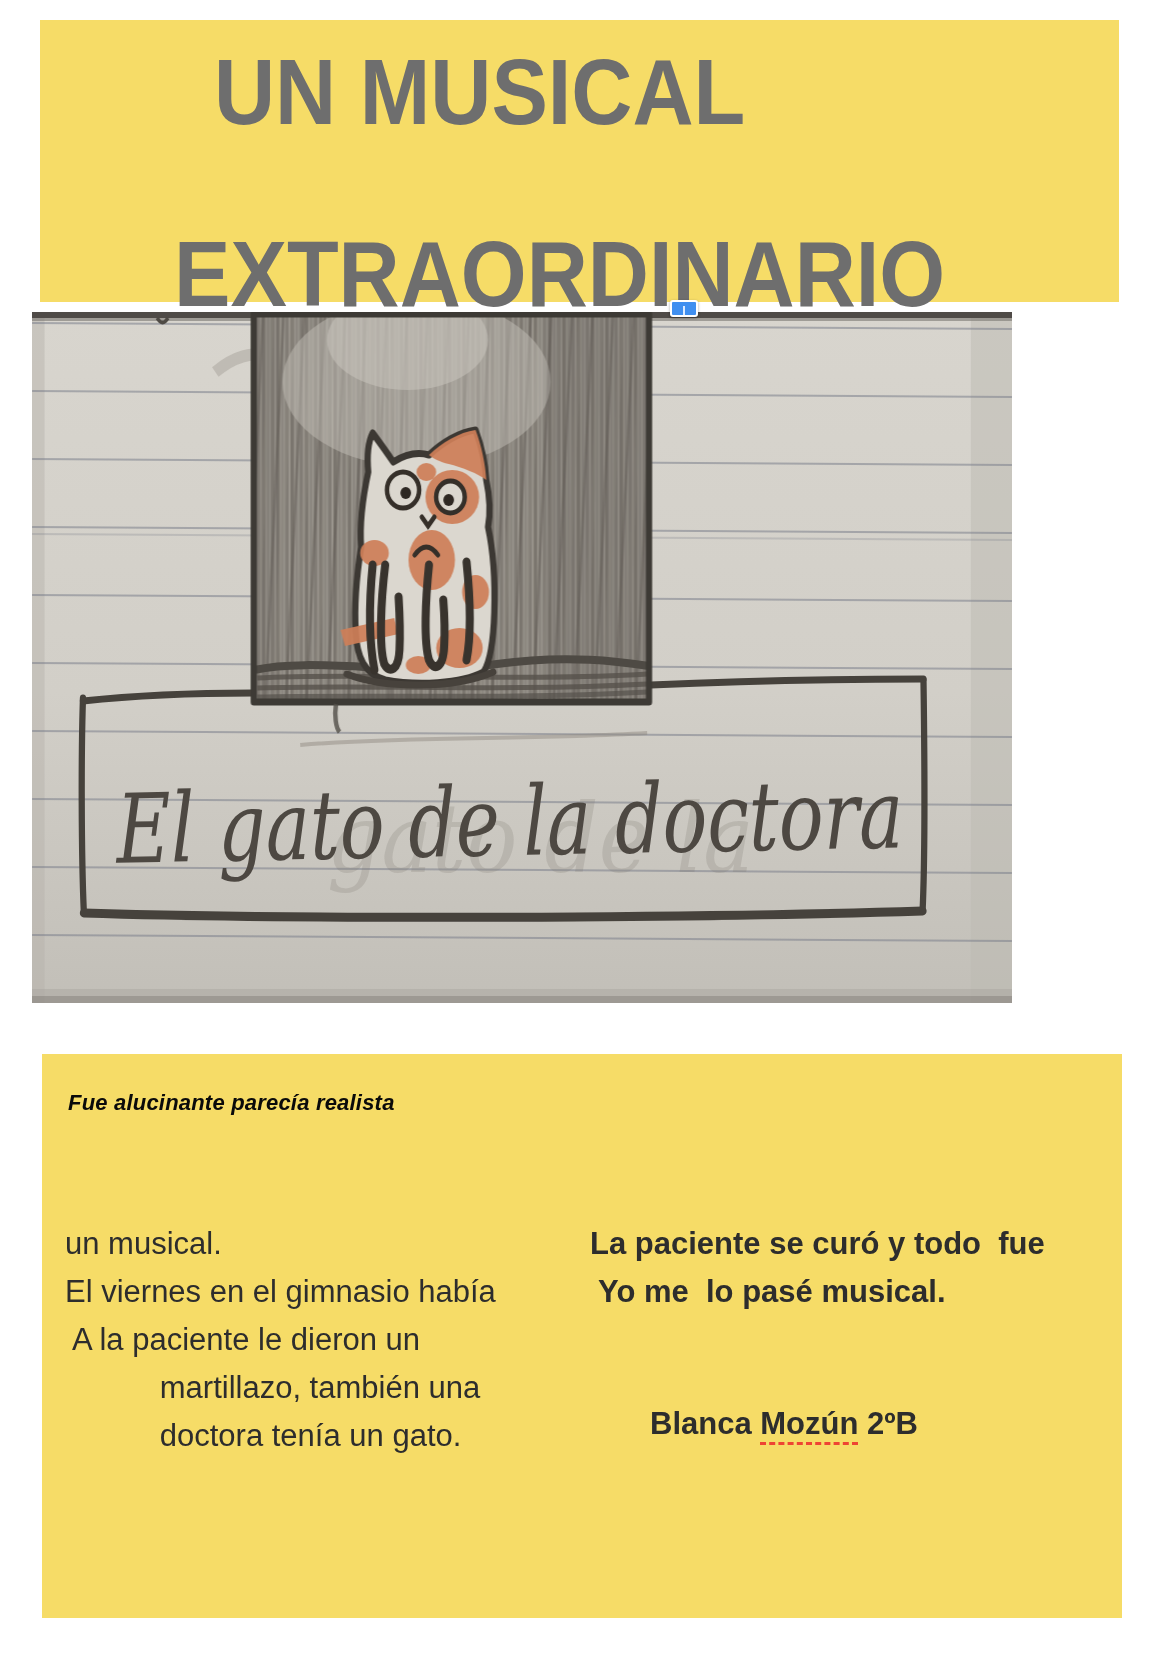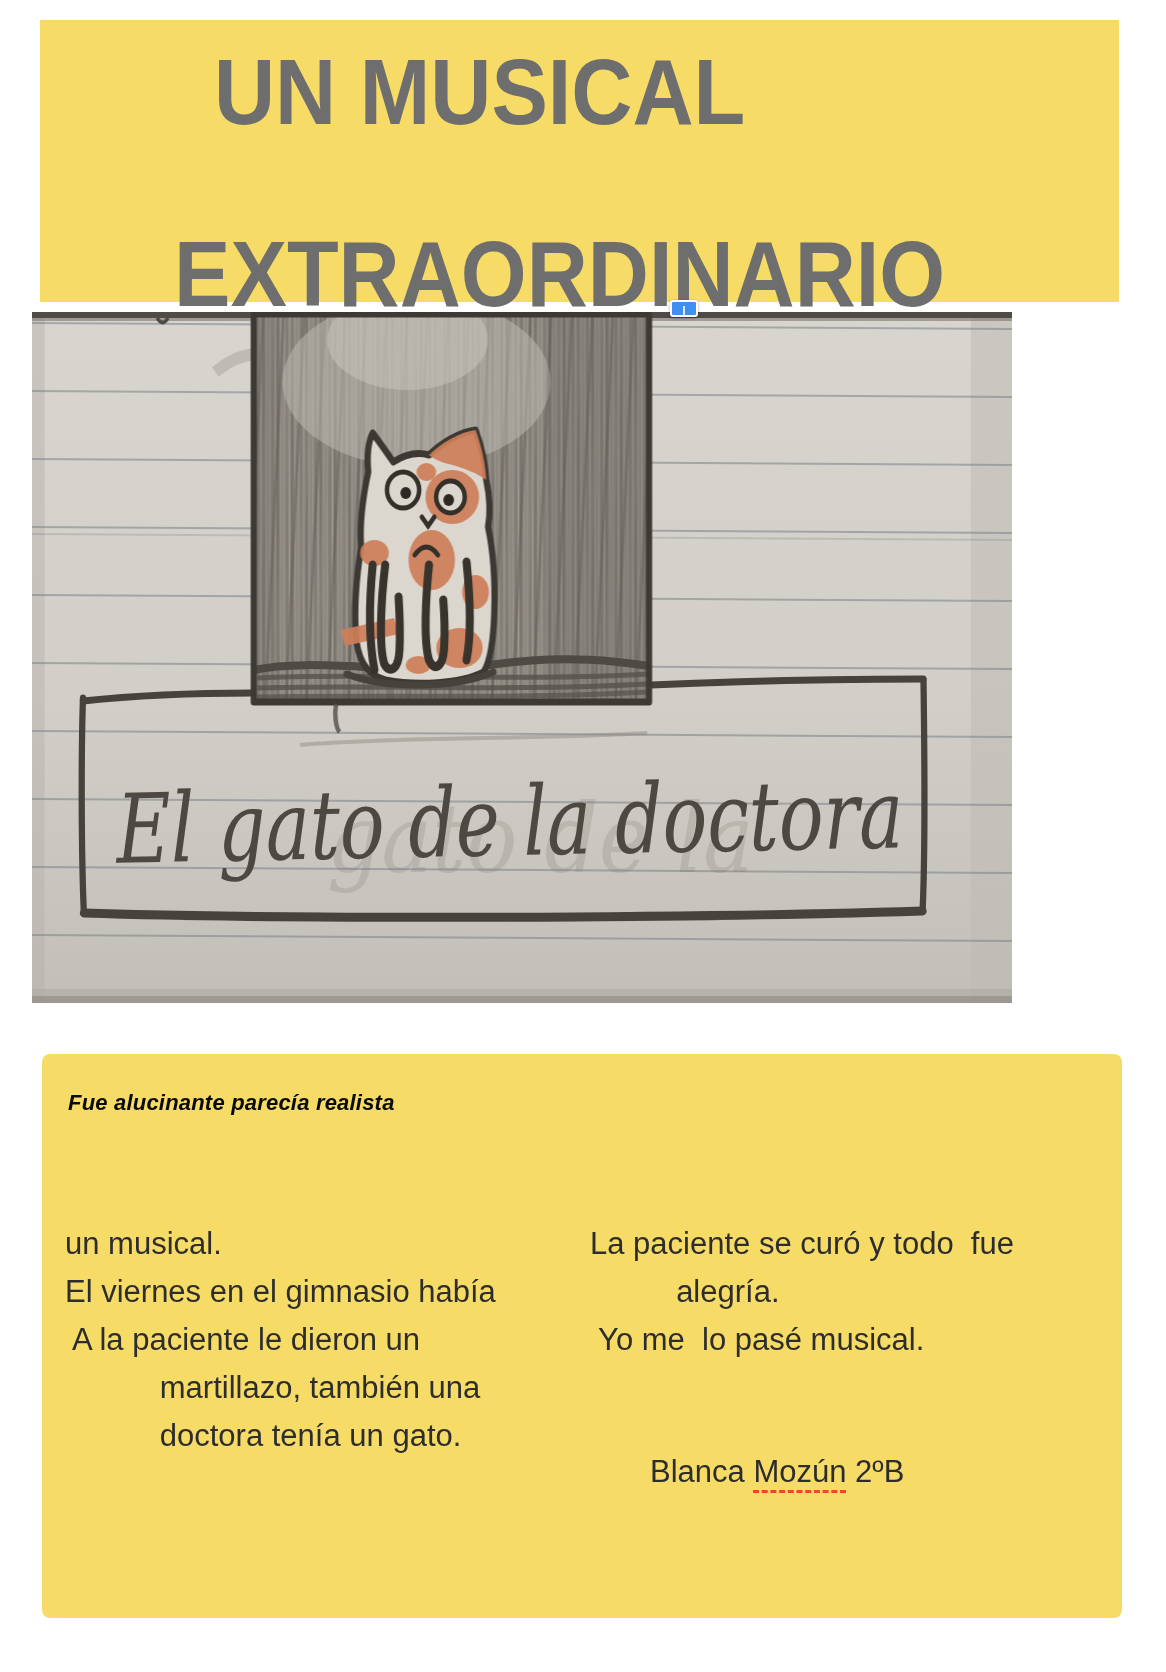--- a/index.html
+++ b/index.html
@@ -34,30 +34,30 @@
 
   
   .photo{
     position:absolute;left:32px;top:312px;width:980px;height:691px;margin:0;z-index:2;
   }
   .photo svg{display:block;width:100%;height:100%;}
 
   
   .band-bottom{
     position:absolute;left:42px;top:1054px;width:1080px;height:564px;
-    background:#f6dc67;color:#2d2d2d;border-radius:8px;
+    background:#f6dc67;color:#2d2d2d;
   }
   .lead{
     position:absolute;left:26px;top:36px;margin:0;
     font-size:22px;font-weight:bold;font-style:italic;color:#0a0a0a;letter-spacing:.2px;
     white-space:pre;
   }
   .cols{position:absolute;left:0;top:166px;right:0;display:flex;}
   .col-left{margin-left:23px;width:525px;}
-  .col-right{flex:1;}
+  .col-right{flex:1;font-weight:bold;}
   .tline{font-size:31px;line-height:48px;white-space:pre;}
   .signature{margin-top:84px;padding-left:60px;font-size:31px;line-height:48px;white-space:pre;}
   .squiggle{border-bottom:3px dashed #ee4433;padding-bottom:1px;}
 </style>
 </head>
 <body>
 
 <div class="page">
 
   <header class="band-top">
@@ -197,21 +197,20 @@
     <div class="cols">
       <div class="col-left">
         <div class="tline">un musical.</div>
         <div class="tline">El viernes en el gimnasio había</div>
         <div class="tline"> A la paciente le dieron un</div>
         <div class="tline">           martillazo, también una</div>
         <div class="tline">           doctora tenía un gato.</div>
       </div>
       <div class="col-right">
         <div class="tline">La paciente se curó y todo  fue</div>
-        <div class="tline">          alegría.</div>
         <div class="tline"> Yo me  lo pasé musical.</div>
 
         <div class="signature"><span>Blanca </span><span class="squiggle">Mozún</span><span> 2ºB</span></div>
       </div>
     </div>
   </section>
 
 </div>
 
 </body></html>

